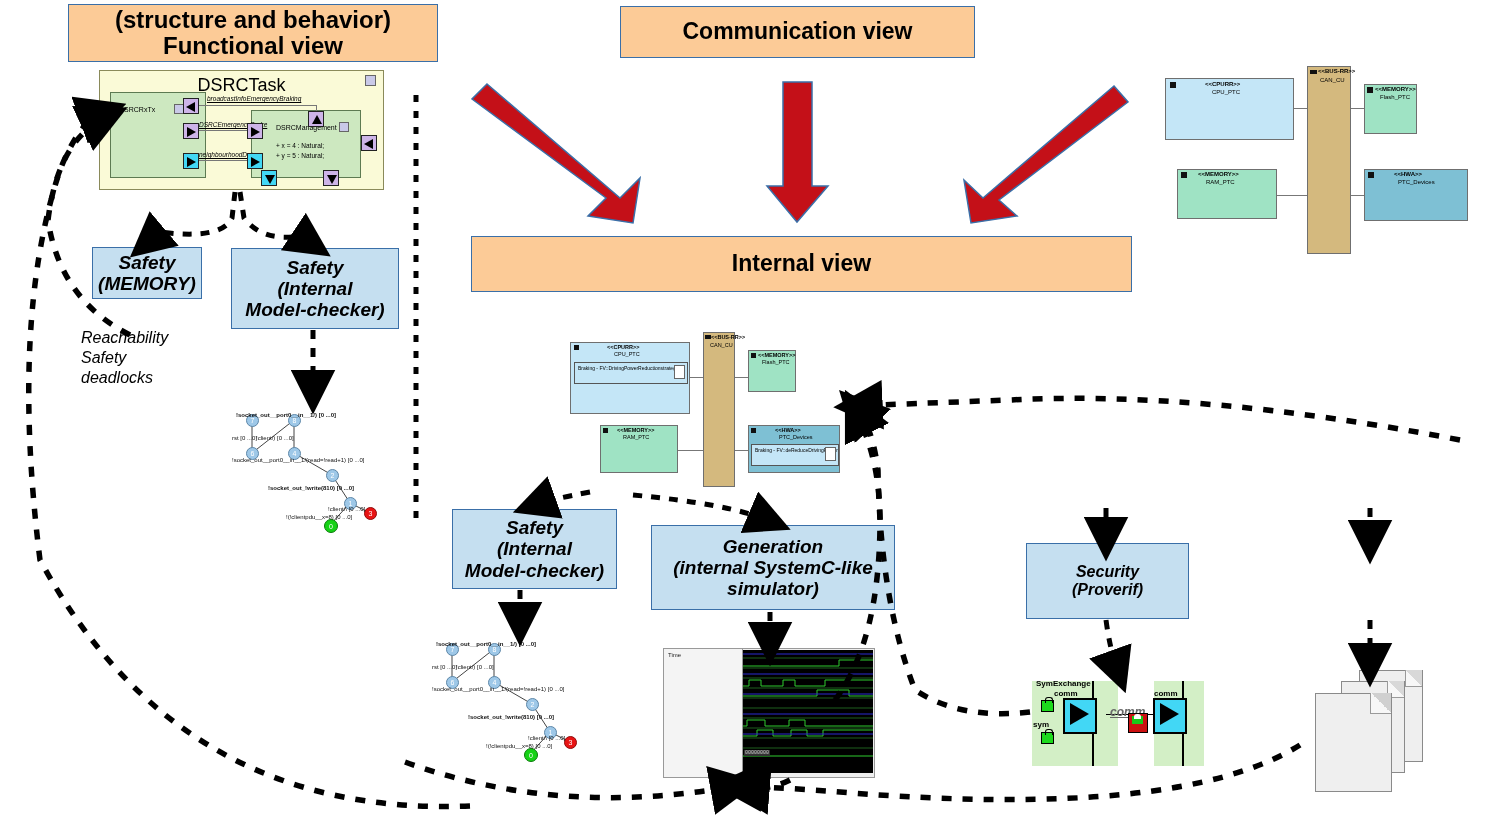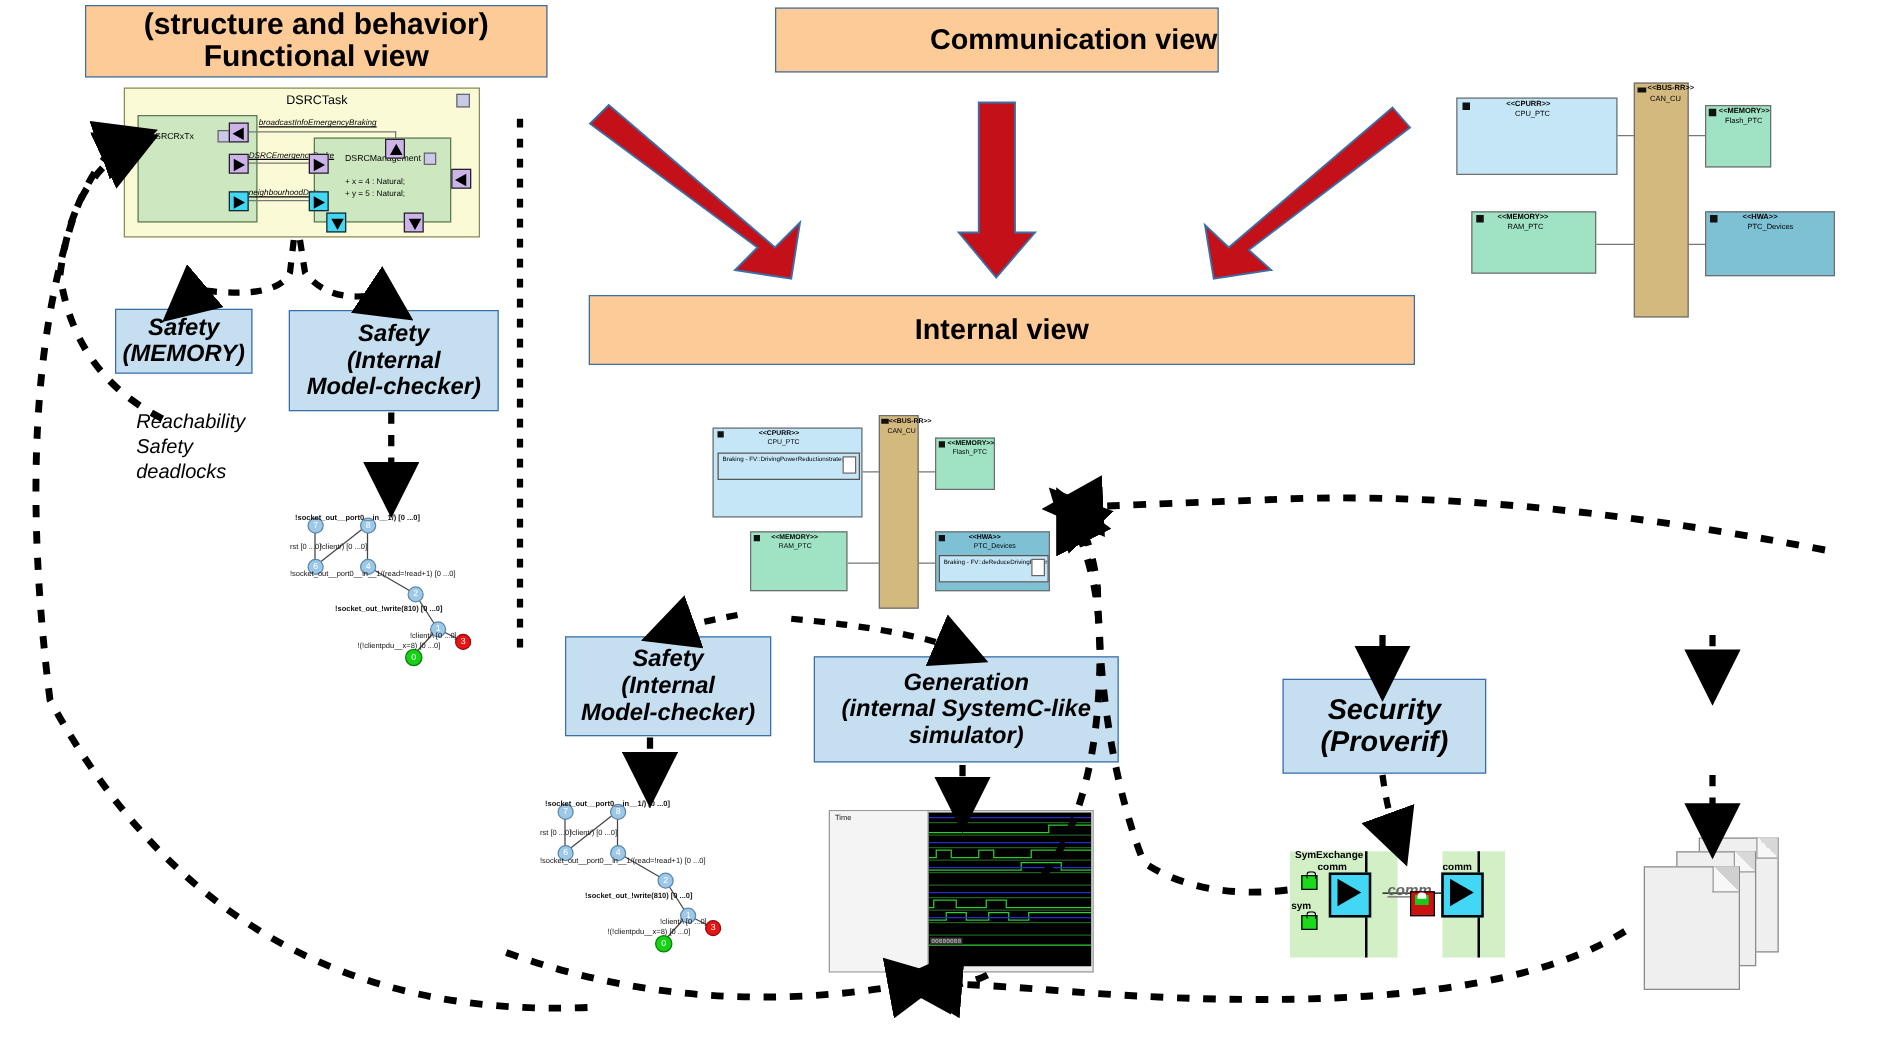--- a/index.html
+++ b/index.html
@@ -86,32 +86,32 @@
 
 <div id="stage">
 
   <div class="banner" style="left:68px;top:4px;width:368px;height:56px;font-size:24px;">
     <div>
       <div>(structure and behavior)</div>
       <div>Functional view</div>
     </div>
   </div>
 
-  <div class="banner" style="left:620px;top:6px;width:353px;height:50px;font-size:23px;justify-content:flex-end;">
+  <div class="banner" style="left:620px;top:6px;width:353px;height:50px;font-size:23px;">
     <span>Communication view</span>
   </div>
 
 
   <div class="banner" style="left:471px;top:236px;width:659px;height:54px;font-size:23px;">
     <span>Internal view</span>
   </div>
 
   <div class="uml" style="left:99px;top:70px;width:285px;height:120px;">
     <div class="blk fv-outer" style="left:0;top:0;width:285px;height:120px;"></div>
-    <div class="bx-label" style="top:5px;font-size:10px;margin-left:12px;">DSRCTask</div>
+    <div class="bx-label" style="top:5px;font-size:18px;">DSRCTask</div>
     <div class="a-dog" style="left:266px;top:5px;width:9px;height:9px;background:#c9c9e8;"></div>
 
     <div class="blk fv-green" style="left:11px;top:22px;width:96px;height:86px;"></div>
     <div class="tinytxt" style="left:20px;top:36px;font-size:7px;">DSRCRxTx</div>
     <div class="a-dog" style="left:75px;top:34px;width:8px;height:8px;background:#c9c9e8;"></div>
 
     <div class="blk fv-green" style="left:152px;top:40px;width:110px;height:68px;"></div>
     <div class="tinytxt" style="left:177px;top:54px;font-size:7px;">DSRCManagement</div>
     <div class="a-dog" style="left:240px;top:52px;width:8px;height:8px;background:#c9c9e8;"></div>
 
@@ -230,21 +230,21 @@
     </div>
   </div>
 
   <div class="toolbox" style="left:92px;top:247px;width:108px;height:50px;font-size:19px;">
     <div>
       <div>Safety</div>
       <div>(MEMORY)</div>
     </div>
   </div>
 
-  <div class="plain-label" style="left:81px;top:328px;width:170px;font-size:16px;white-space:pre;margin-left:28px;">Reachability
+  <div class="plain-label" style="left:81px;top:328px;width:170px;font-size:16px;white-space:pre;">Reachability
 Safety
 deadlocks</div>
 
   <div class="toolbox" style="left:231px;top:248px;width:166px;height:79px;font-size:19px;">
     <div>
       <div>Safety</div>
       <div>(Internal</div>
       <div>Model-checker)</div>
     </div>
   </div>
@@ -258,21 +258,21 @@
   </div>
 
   <div class="toolbox" style="left:651px;top:525px;width:242px;height:83px;font-size:19px;">
     <div>
       <div>Generation</div>
       <div>(internal  SystemC-like</div>
       <div>simulator)</div>
     </div>
   </div>
 
-  <div class="toolbox" style="left:1026px;top:543px;width:161px;height:74px;font-size:23px;">
+  <div class="toolbox" style="left:1026px;top:543px;width:161px;height:74px;font-size:16px;">
     <div>
       <div>Security</div>
       <div>(Proverif)</div>
     </div>
   </div>
 
 
   <div class="mc" style="left:232px;top:395px;width:190px;height:140px;">
     <svg width="190" height="140" style="position:absolute;left:0;top:0;">
       <g stroke="#444" stroke-width="1" fill="none">

